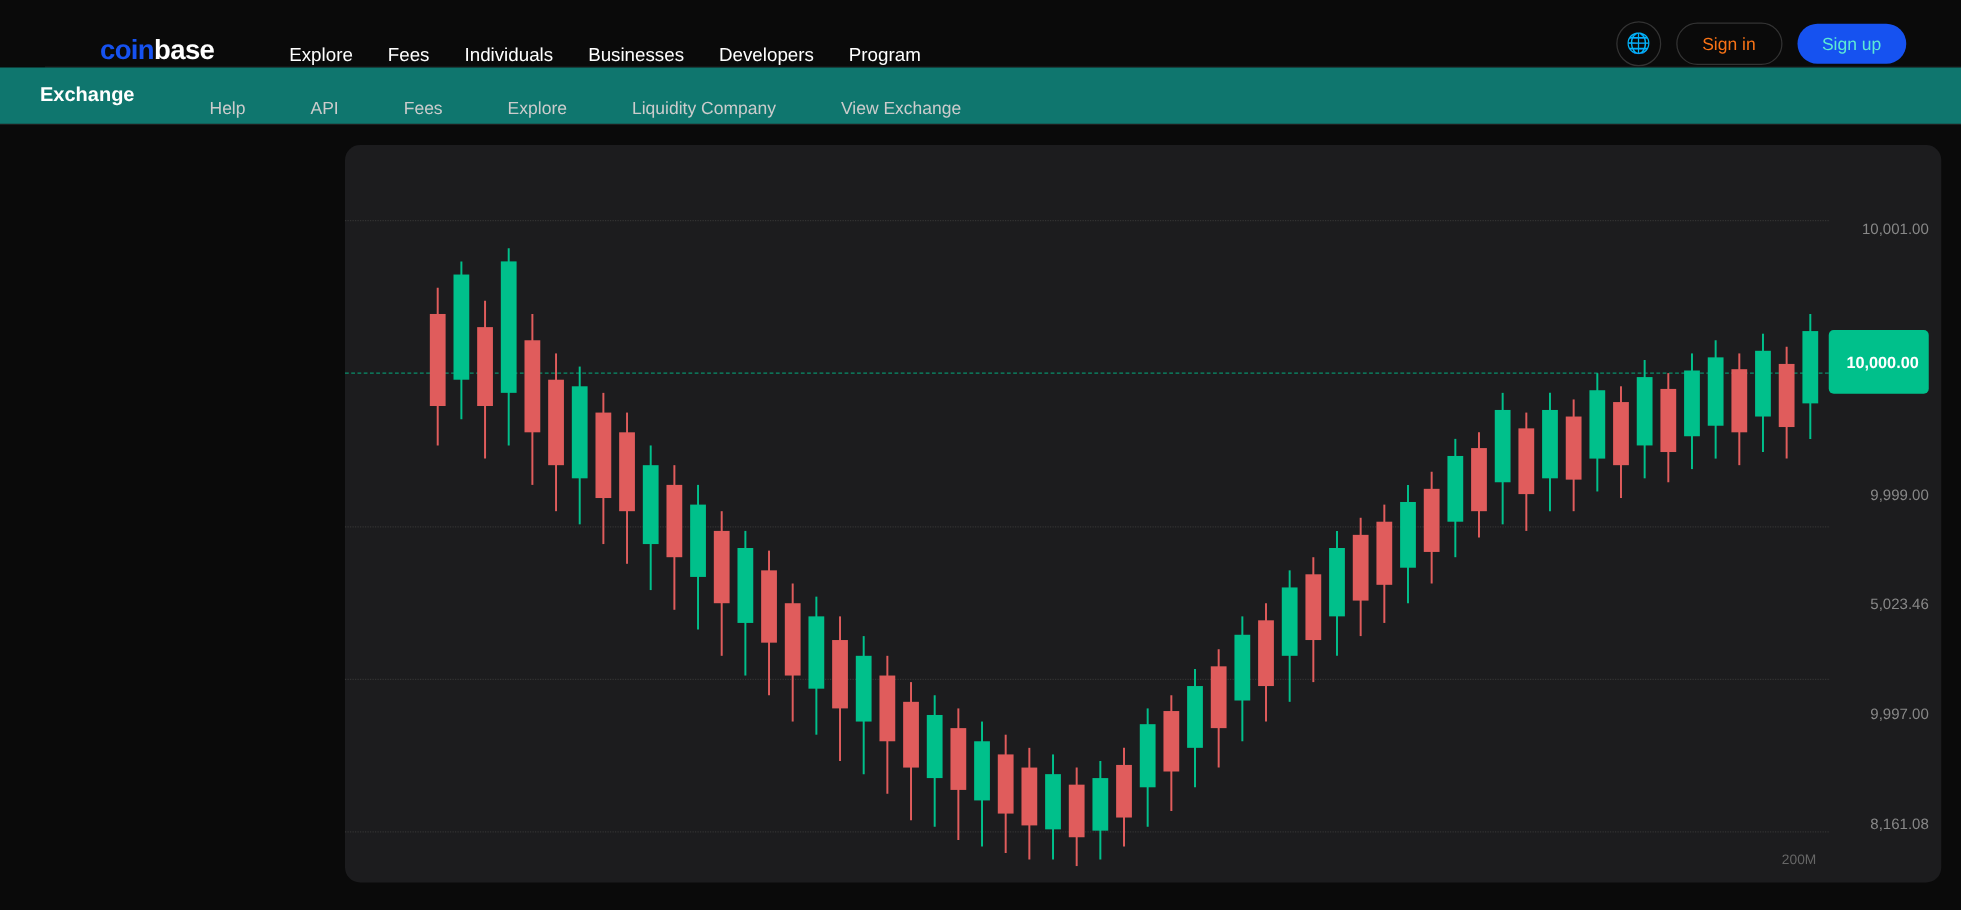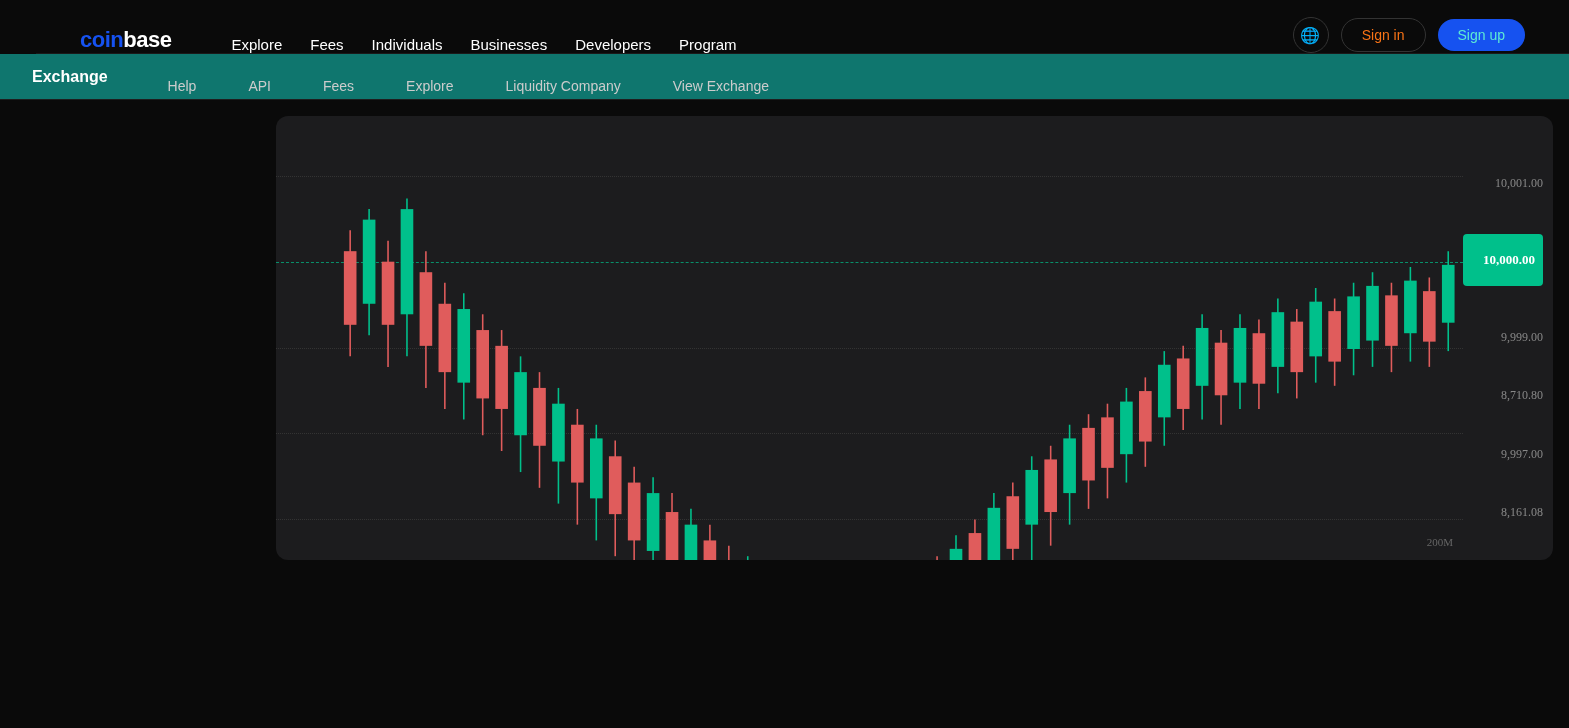--- a/index.html
+++ b/index.html
@@ -114,24 +114,23 @@
       background: #0a0a0a;
       padding: 16px 0 0 260px;
       height: calc(728px - 100px);
     }
 
     
     .chart-container {
       background: #1c1c1e;
       border-radius: 12px;
       margin: 0 16px;
-      height: 444px;
+      height: 590px;
       position: relative;
       overflow: hidden;
-      font-family: Liberation Serif, serif;
     }
 
     
     .price-axis {
       position: absolute;
       right: 0;
       top: 0;
       bottom: 0;
       width: 90px;
       display: flex;
@@ -235,21 +234,21 @@
       <div class="grid-line active"></div>
       <div class="grid-line"></div>
       <div class="grid-line"></div>
       <div class="grid-line"></div>
     </div>
 
     <div class="price-axis">
       <span class="price-label">10,001.00</span>
       <span class="price-label active">10,000.00</span>
       <span class="price-label">9,999.00</span>
-      <span class="price-label">8,710.80</span>
+      <span class="price-label">5,023.46</span>
       <span class="price-label">9,997.00</span>
       <span class="price-label">8,161.08</span>
     </div>
 
     <div class="volume-label">200M</div>
 
     <svg class="chart-svg" viewBox="0 0 1100 520" preserveAspectRatio="none" xmlns="http://www.w3.org/2000/svg">
 
       <g>
 

